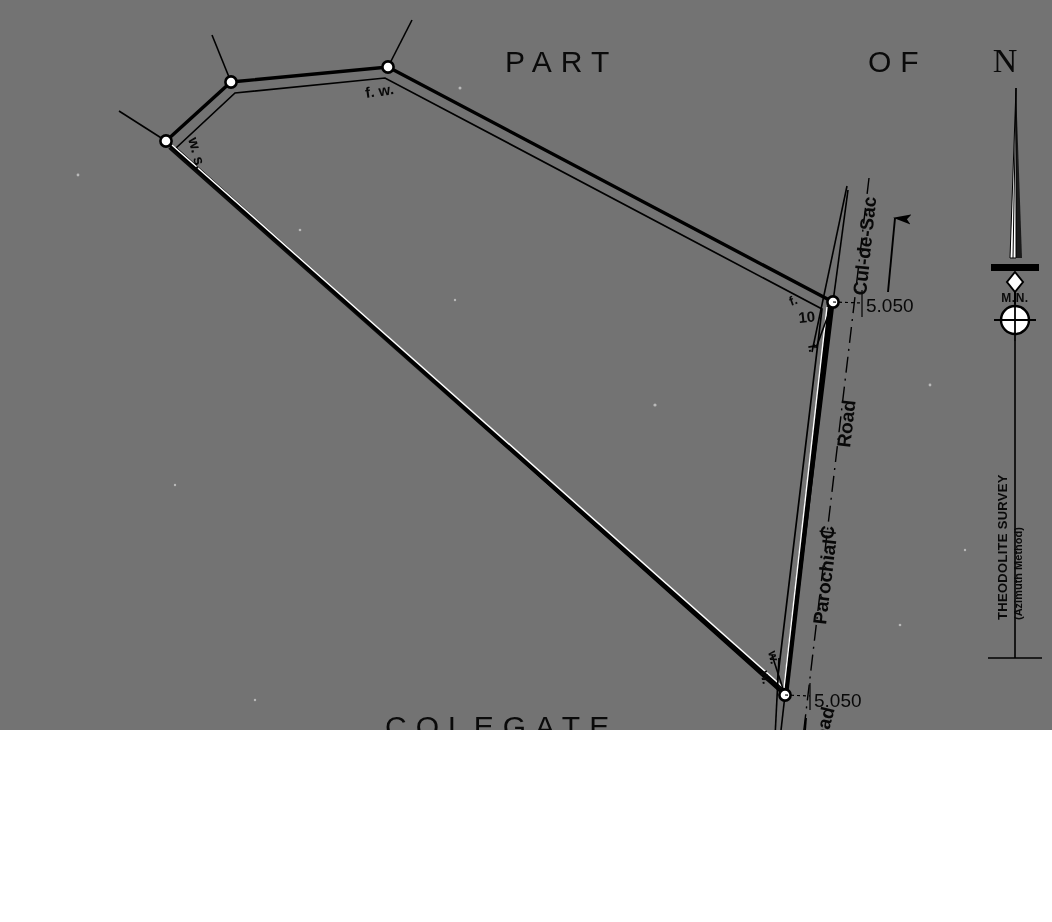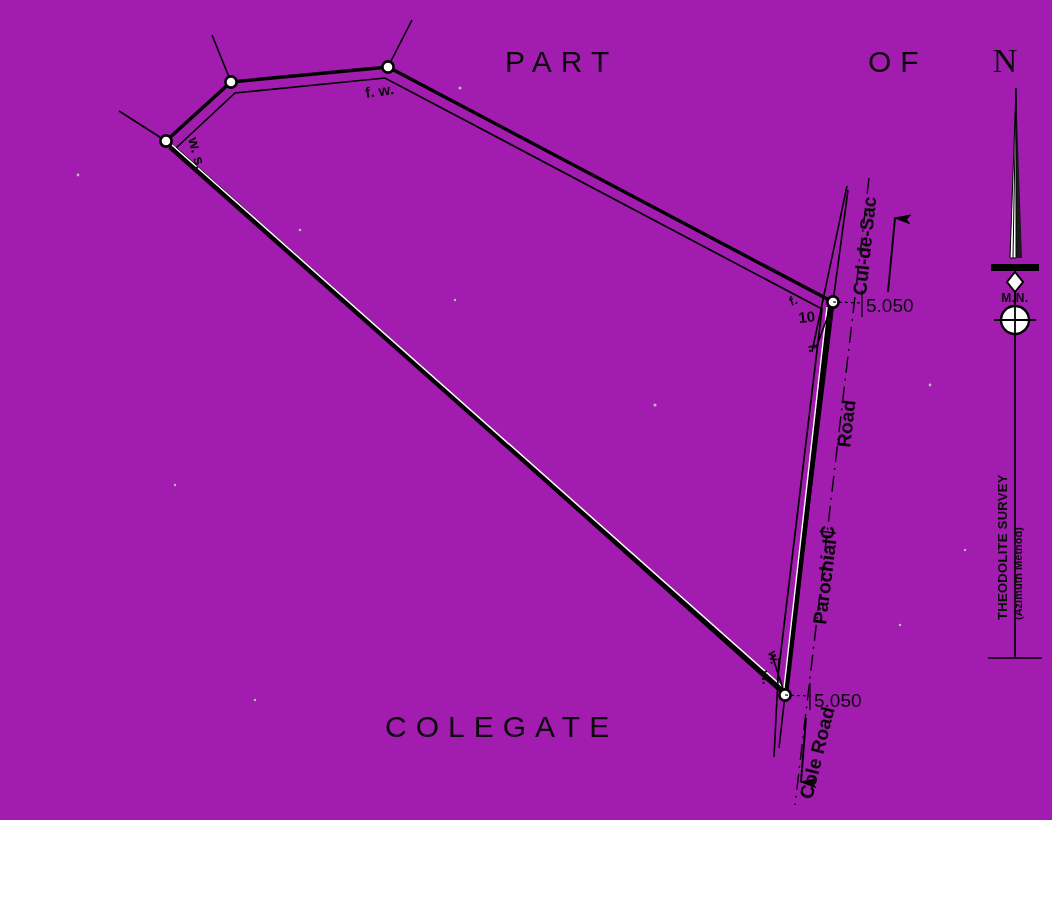--- a/index.html
+++ b/index.html
@@ -7,22 +7,22 @@
     margin: 0;
     padding: 0;
     background: #ffffff;
   }
   body {
     font-family: "Liberation Sans", sans-serif;
   }
   #plan-root {
     position: relative;
     width: 1052px;
-    height: 820px;
-    background: #a21caf;
+    height: 730px;
+    background: #737373;
     overflow: hidden;
   }
   #plan-svg {
     position: absolute;
     left: 0;
     top: 0;
     width: 1052px;
     height: 922px;
     display: block;
   }

